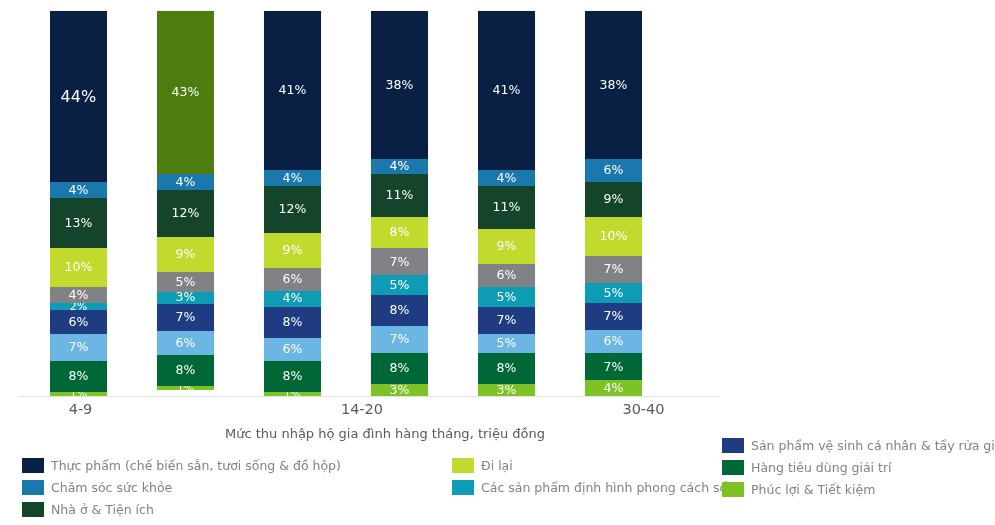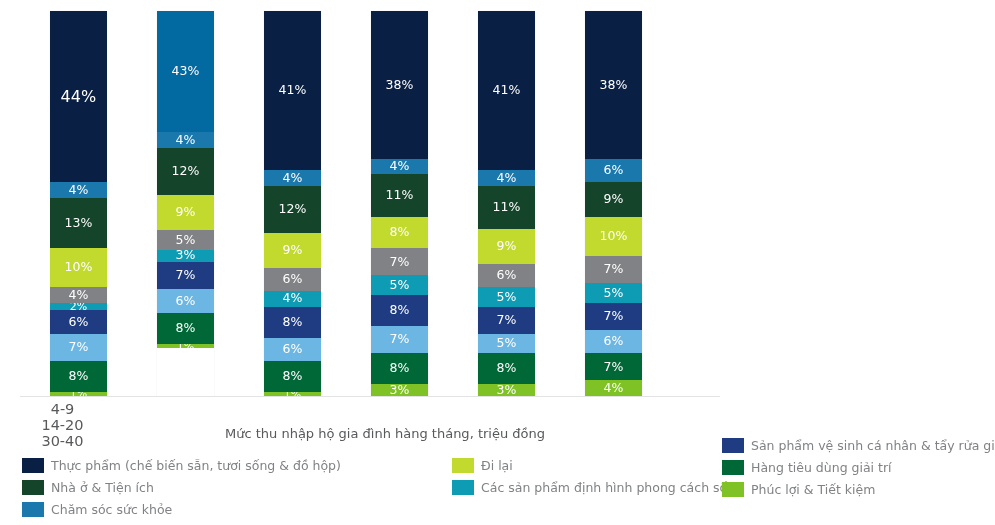--- a/index.html
+++ b/index.html
@@ -80,26 +80,27 @@
     position: absolute;
     left: 20px;
     top: 396px;
     width: 700px;
     height: 1px;
     background: #e3e3e3;
   }
 
   .tick-labels {
     position: absolute;
-    left: 34px;
+    left: 52px;
     top: 401px;
     width: 670px;
     height: 22px;
     display: flex;
-    flex-direction: column;
+    flex-direction: row;
+    justify-content: space-between;
   }
   .tick-label {
     width: 107px;
     text-align: left;
     font-size: 14.5px;
     color: #58595b;
   }
   .tick-label span {
     display: inline-block;
     width: 57px;
@@ -189,21 +190,21 @@
             <div class="seg" style="background: rgb(0, 104, 55); height: 31.1111px; font-size: 12.5px;">
               <span class="seg-label">8%</span>
             </div>
             <div class="seg" style="background: rgb(126, 194, 37); height: 3.88889px; font-size: 11px;">
               <span class="seg-label">1%</span>
             </div>
           </div>
         </div>
         <div class="bar-col">
           <div class="bar-stack">
-            <div class="seg" style="background: #0369a1; height: 121px; font-size: 12.5px;">
+            <div class="seg" style="background: #4d7c0f; height: 163px; font-size: 12.5px;">
               <span class="seg-label">43%</span>
             </div>
             <div class="seg" style="background: rgb(27, 120, 173); height: 15.7143px; font-size: 12.5px;">
               <span class="seg-label">4%</span>
             </div>
             <div class="seg" style="background: rgb(20, 68, 42); height: 47.1429px; font-size: 12.5px;">
               <span class="seg-label">12%</span>
             </div>
             <div class="seg" style="background: rgb(194, 217, 46); height: 35.3571px; font-size: 12.5px;">
               <span class="seg-label">9%</span>
@@ -377,27 +378,27 @@
 
   <div class="axis-title">Mức thu nhập hộ gia đình hàng tháng, triệu đồng</div>
 
   <div class="legend">
     <div class="legend-col col-1" id="legend-col-0">
         <div class="legend-item">
           <div class="legend-swatch" style="background: rgb(10, 31, 68);"></div>
           <div class="legend-text">Thực phẩm (chế biến sẵn, tươi sống &amp; đồ hộp)</div>
         </div>
         <div class="legend-item">
+          <div class="legend-swatch" style="background: rgb(27, 120, 173);"></div>
+          <div class="legend-text">Chăm sóc sức khỏe</div>
+        </div>
+        <div class="legend-item">
           <div class="legend-swatch" style="background: rgb(20, 68, 42);"></div>
           <div class="legend-text">Nhà ở &amp; Tiện ích</div>
         </div>
-        <div class="legend-item">
-          <div class="legend-swatch" style="background: rgb(27, 120, 173);"></div>
-          <div class="legend-text">Chăm sóc sức khỏe</div>
-        </div>
       </div>
     <div class="legend-col col-2" id="legend-col-1">
         <div class="legend-item">
           <div class="legend-swatch" style="background: rgb(194, 217, 46);"></div>
           <div class="legend-text">Đi lại</div>
         </div>
         <div class="legend-item">
           <div class="legend-swatch" style="background: rgb(14, 156, 181);"></div>
           <div class="legend-text">Các sản phẩm định hình phong cách sống</div>
         </div>

